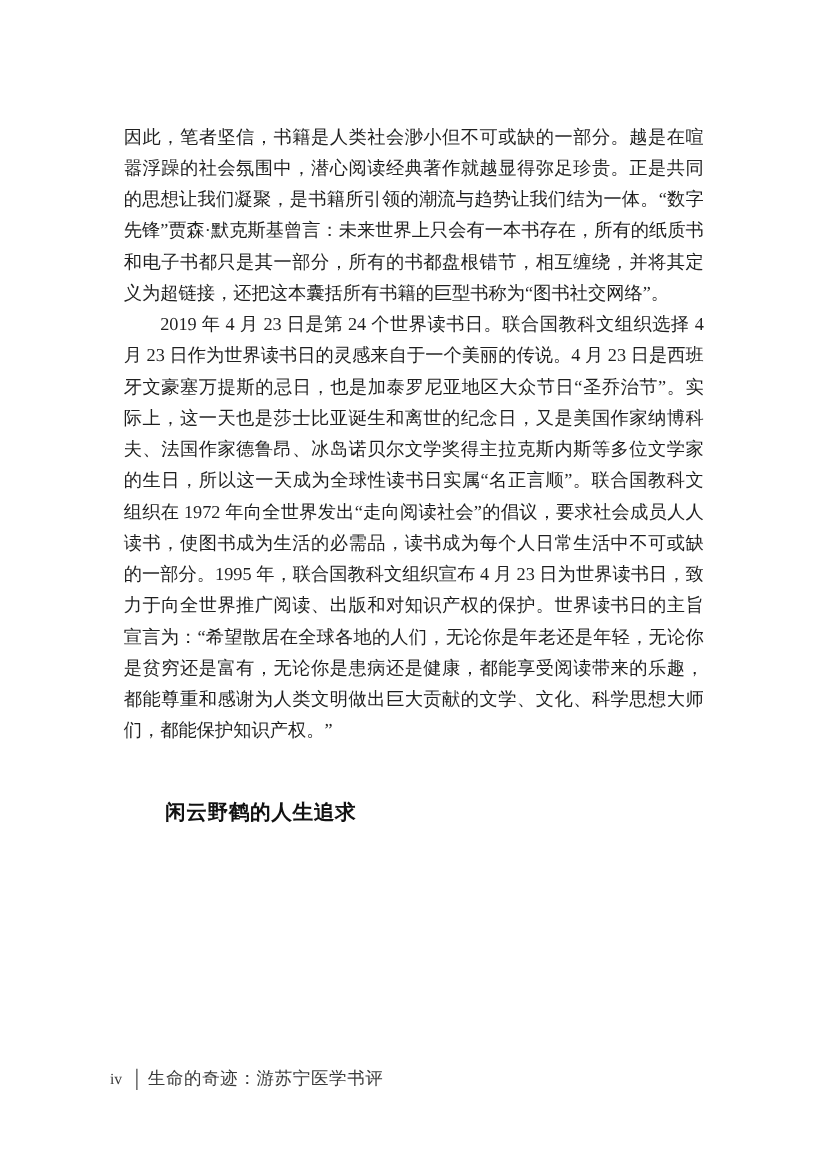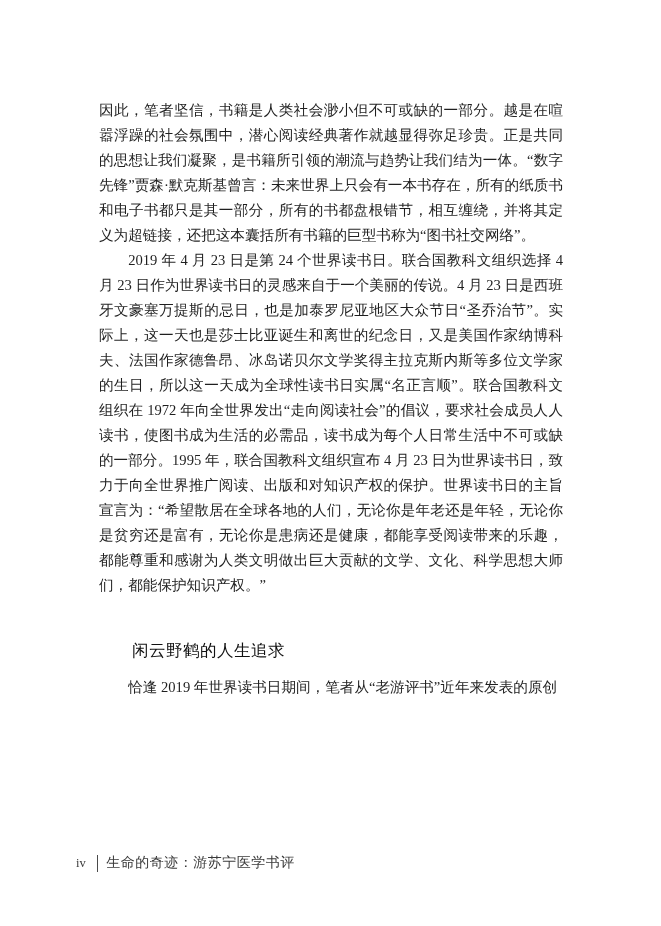--- a/index.html
+++ b/index.html
@@ -33,28 +33,28 @@
     text-align:justify;
     text-justify:inter-ideograph;
     font-family:"Liberation Serif","DejaVu Serif",serif;
   }
   .indent{ text-indent:2em; }
   .section-heading{
     margin:40px 0 12px 0;
     padding-left:33px;
     font-size:16.5px;
     line-height:25px;
-    font-weight:400;
+    font-weight:700;
     color:#111111;
     font-family:"Liberation Sans","DejaVu Sans",sans-serif;
     letter-spacing:0.5px;
   }
   .footer{
     position:absolute;
-    left:76px;
+    left:88px;
     top:853px;
     height:20px;
     display:flex;
     align-items:center;
     color:var(--muted);
   }
   .page-num{
     font-size:12.5px;
     font-family:"Liberation Serif","DejaVu Serif",serif;
     color:var(--muted);
@@ -80,21 +80,20 @@
 <div class="page">
 
   <main class="content">
     <p class="body-text">因此，笔者坚信，书籍是人类社会渺小但不可或缺的一部分。越是在喧嚣浮躁的社会氛围中，潜心阅读经典著作就越显得弥足珍贵。正是共同的思想让我们凝聚，是书籍所引领的潮流与趋势让我们结为一体。“数字先锋”贾森·默克斯基曾言：未来世界上只会有一本书存在，所有的纸质书和电子书都只是其一部分，所有的书都盘根错节，相互缠绕，并将其定义为超链接，还把这本囊括所有书籍的巨型书称为“图书社交网络”。</p>
 
     <p class="body-text indent">2019 年 4 月 23 日是第 24 个世界读书日。联合国教科文组织选择 4 月 23 日作为世界读书日的灵感来自于一个美丽的传说。4 月 23 日是西班牙文豪塞万提斯的忌日，也是加泰罗尼亚地区大众节日“圣乔治节”。实际上，这一天也是莎士比亚诞生和离世的纪念日，又是美国作家纳博科夫、法国作家德鲁昂、冰岛诺贝尔文学奖得主拉克斯内斯等多位文学家的生日，所以这一天成为全球性读书日实属“名正言顺”。联合国教科文组织在 1972 年向全世界发出“走向阅读社会”的倡议，要求社会成员人人读书，使图书成为生活的必需品，读书成为每个人日常生活中不可或缺的一部分。1995 年，联合国教科文组织宣布 4 月 23 日为世界读书日，致力于向全世界推广阅读、出版和对知识产权的保护。世界读书日的主旨宣言为：“希望散居在全球各地的人们，无论你是年老还是年轻，无论你是贫穷还是富有，无论你是患病还是健康，都能享受阅读带来的乐趣，都能尊重和感谢为人类文明做出巨大贡献的文学、文化、科学思想大师们，都能保护知识产权。”</p>
 
     <h2 class="section-heading">闲云野鹤的人生追求</h2>
 
 
-    <p class="body-text indent">恰逢 2019 年世界读书日期间，笔者从“老游评书”近年来发表的原创</p>
   </main>
 
   <footer class="footer">
     <span class="page-num">iv</span>
     <span class="footer-bar"></span>
     <span class="book-title">生命的奇迹：游苏宁医学书评</span>
   </footer>
 
 </div>
 

